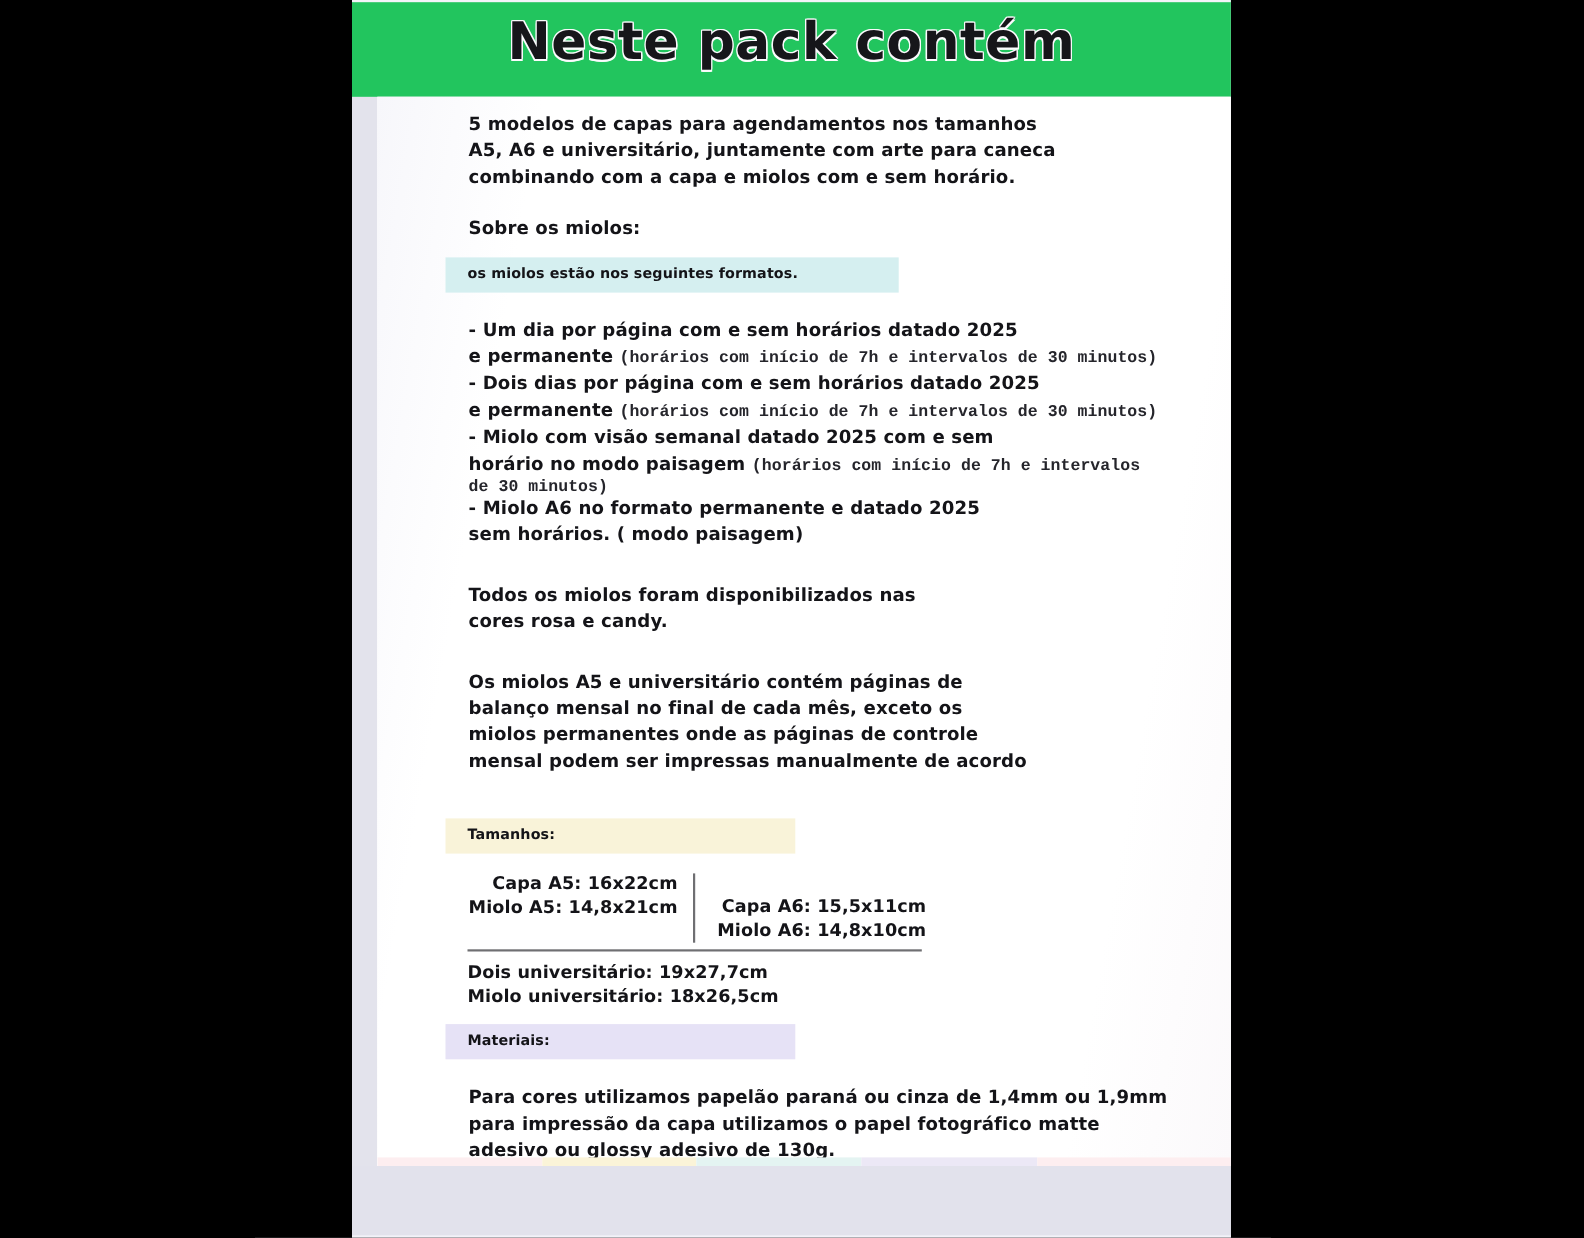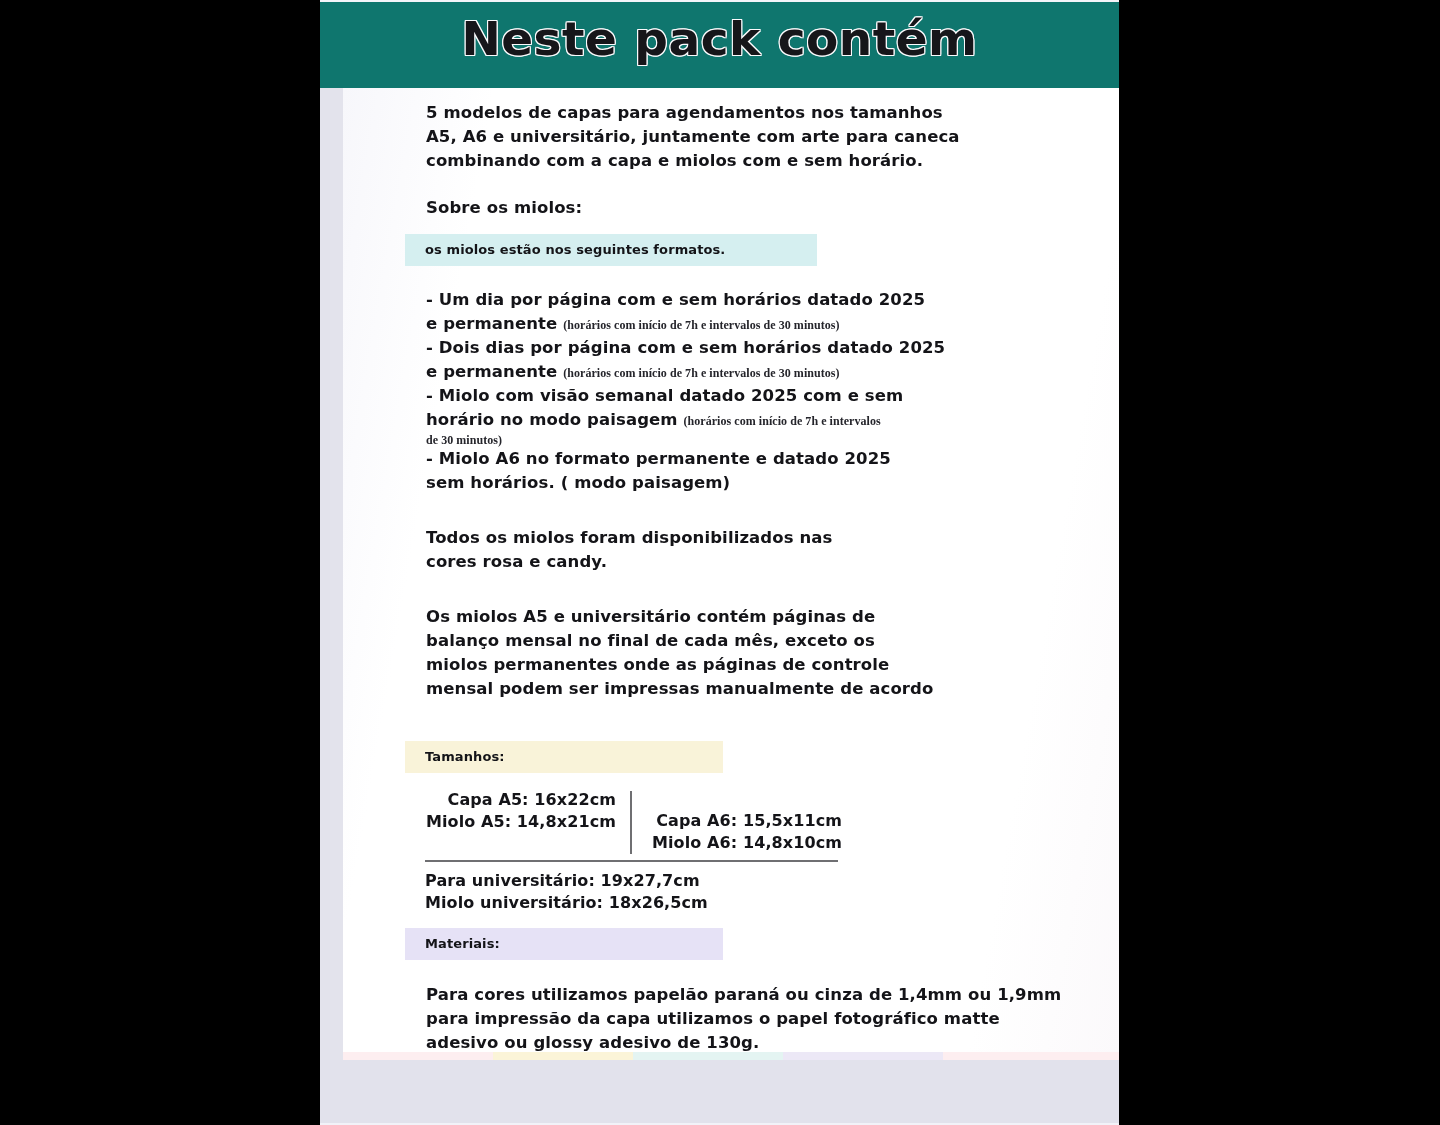--- a/index.html
+++ b/index.html
@@ -34,21 +34,21 @@
     overflow: hidden;
   }
 
   
   #header-band {
     position: absolute;
     left: 0;
     top: 0;
     width: 799px;
     height: 88px;
-    background: #0f766e;
+    background: #22c55e;
     border-top: 2px solid #f4f4f9;
     box-sizing: border-box;
   }
   #header-title {
     position: absolute;
     left: 0;
     top: 9px;
     width: 799px;
     text-align: center;
     font-family: "DejaVu Sans", sans-serif;
@@ -135,22 +135,22 @@
     color: #141418;
     letter-spacing: 0.1px;
     white-space: nowrap;
   }
   .hl.cyan   { background: #d5eff0; width: 412px; margin-left: -20px; }
   .hl.cream  { background: #f9f3d9; width: 318px; margin-left: -20px; }
   .hl.lilac  { background: #e6e2f6; width: 318px; margin-left: -20px; }
 
   
   .note {
-    font-family: Liberation Serif, serif;
-    font-size: 12px;
+    font-family: Liberation Mono, monospace;
+    font-size: 15px;
     font-weight: 700;
     color: #25252b;
     letter-spacing: 0.05px;
   }
 
   
   .bullets .para { line-height: 22.5px; }
 
   
   .sizes-row {
@@ -281,21 +281,21 @@
           <div class="sizes-divider"></div>
           <div class="sizes-col-b">
             <div class="sizes-line">Capa A6: 15,5x11cm</div>
             <div class="sizes-line">Miolo A6: 14,8x10cm</div>
           </div>
         </div>
 
         <div class="sizes-rule"></div>
 
         <div>
-          <div class="sizes-line">Para universitário: 19x27,7cm</div>
+          <div class="sizes-line">Dois universitário: 19x27,7cm</div>
           <div class="sizes-line">Miolo universitário: 18x26,5cm</div>
         </div>
 
         <div class="gap-sm"></div>
 
         
         <div class="hl lilac">Materiais:</div>
 
         <div class="gap-md"></div>
 

